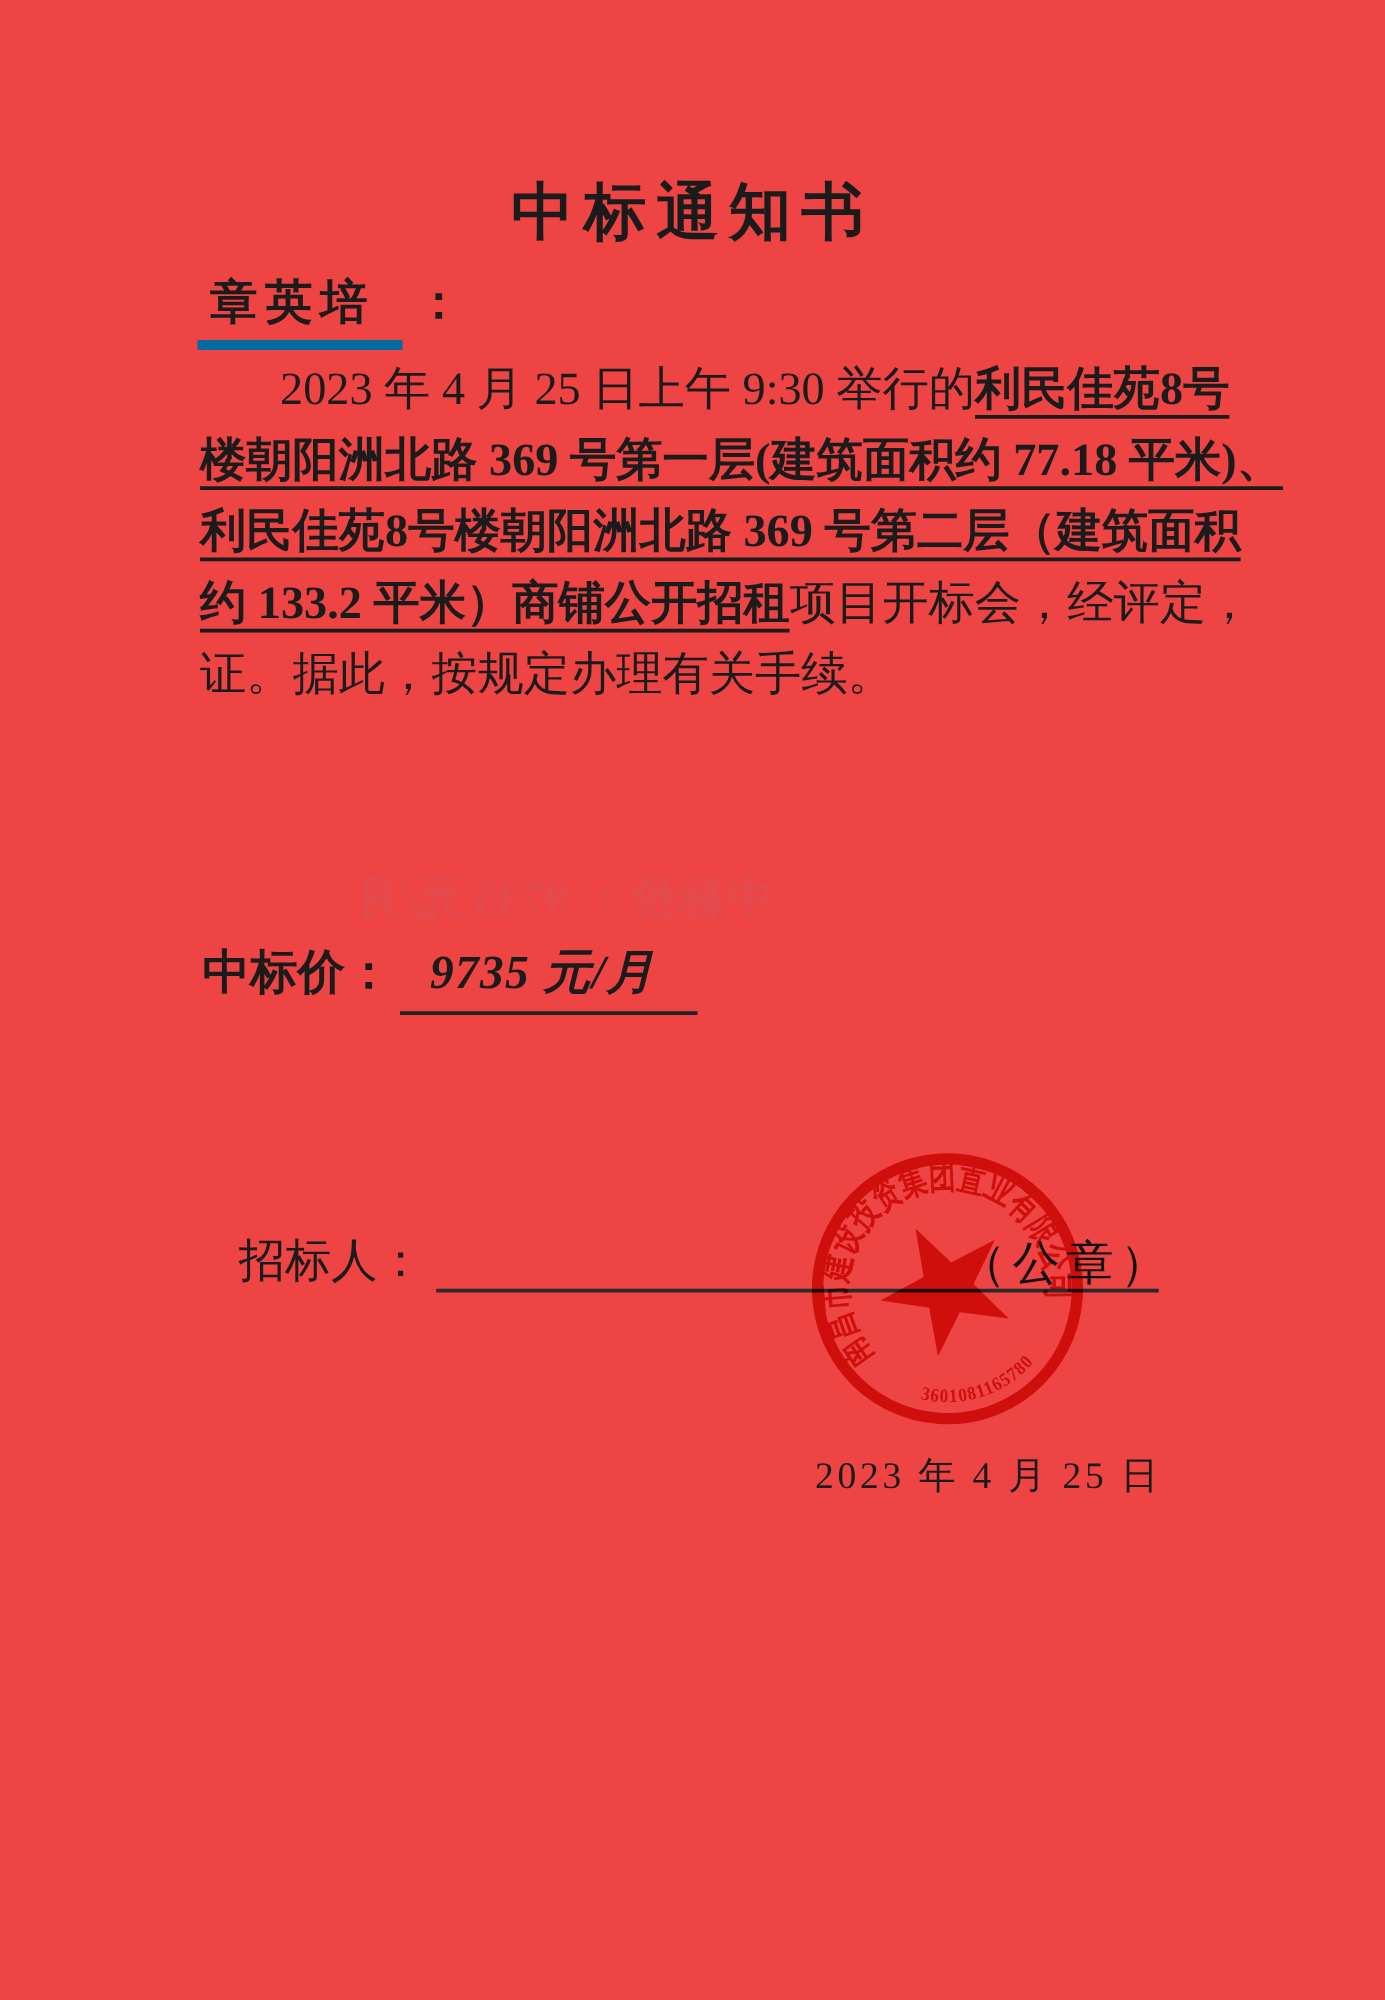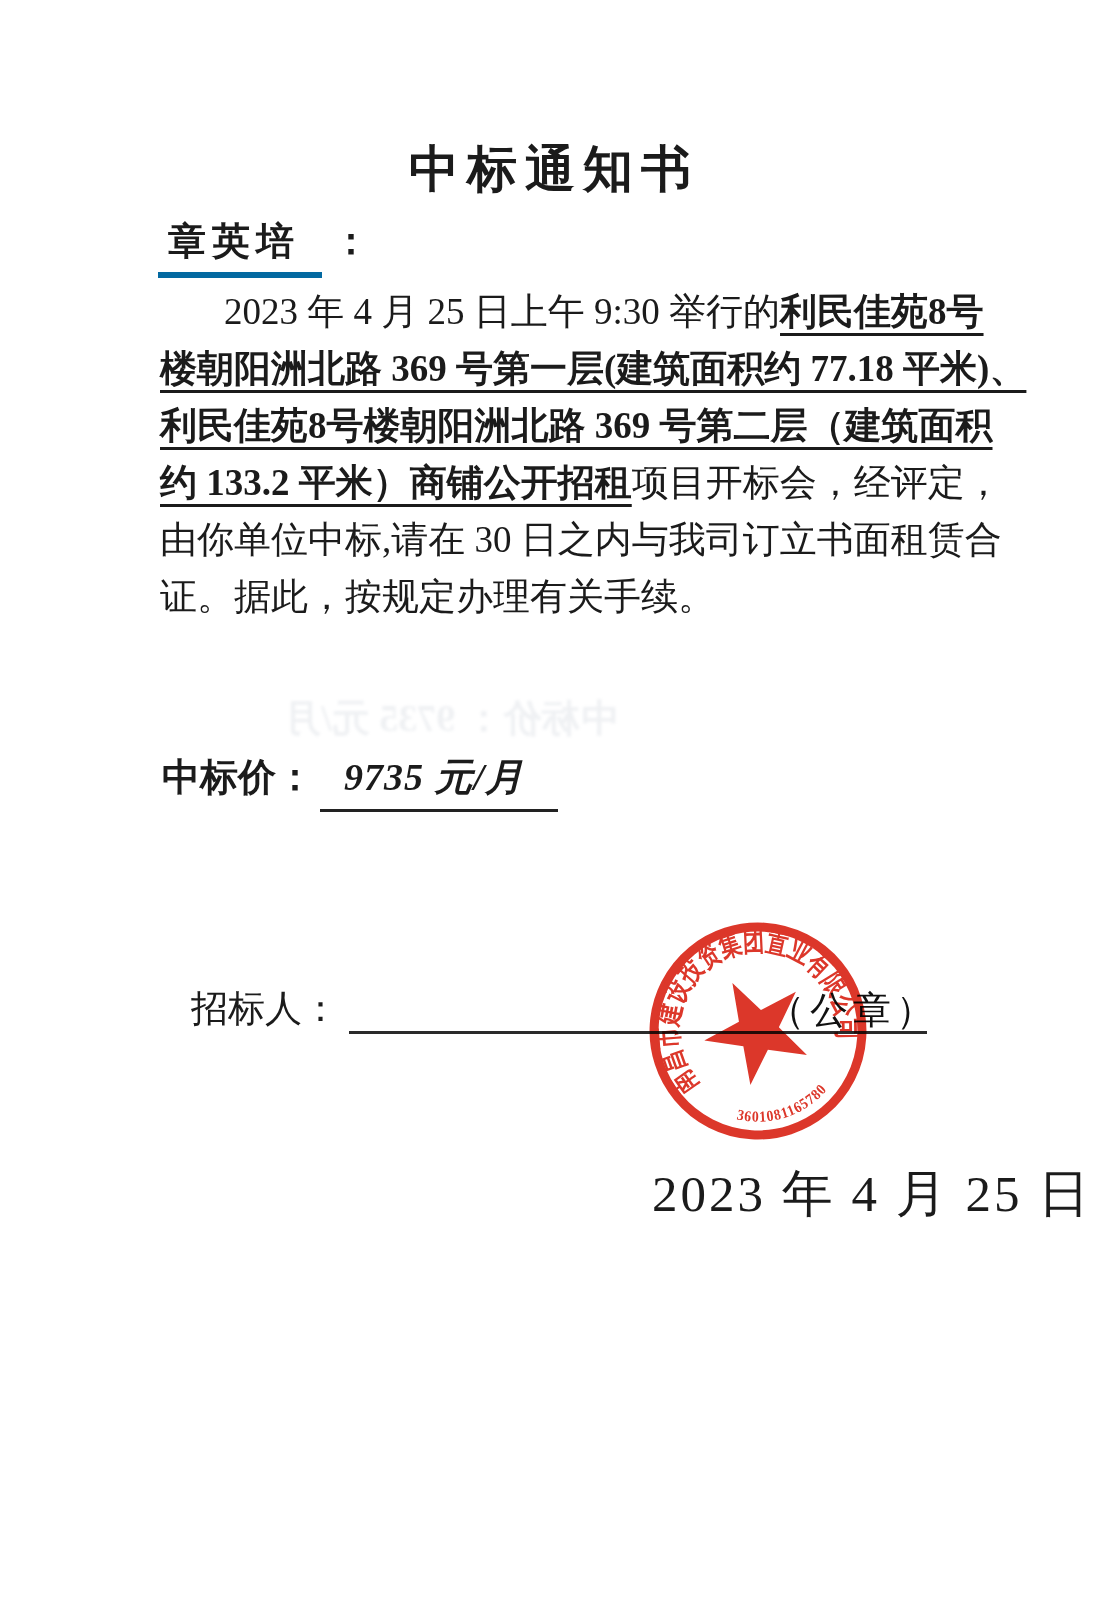--- a/index.html
+++ b/index.html
@@ -1,37 +1,37 @@
 <!DOCTYPE html>
 <html><head>
 <meta charset="utf-8">
 <style>
   html,body{margin:0;padding:0;background:#e8e8e8;}
   .page{
     position:relative;
     width:1108px;height:1600px;
     margin:0 auto;
-    background:#ffffff;
+    background:#ef4444;
     font-family:"Liberation Serif","DejaVu Serif",serif;
     color:#1b1b1b;
     overflow:hidden;
   }
   .title{
     position:absolute;top:136px;left:0;width:100%;
     text-align:center;
     font-size:50px;font-weight:bold;letter-spacing:8px;
   }
   .addressee{
     position:absolute;top:216px;left:158px;
     font-size:38px;font-weight:bold;letter-spacing:6px;
     white-space:nowrap;
   }
   .addressee .name{
     display:inline-block;
-    border-bottom:6px solid #0369a1;
+    border-bottom:8px solid #0369a1;
     padding:0 22px 5px 10px;
   }
   .addressee .colon{margin-left:10px;font-weight:bold;}
   .para{
     position:absolute;top:283px;left:160px;width:810px;
     font-size:37px;line-height:57px;
   }
   .para .pline{white-space:nowrap;height:57px;}
   .para .indent{padding-left:64px;}
   .bu{
@@ -84,40 +84,39 @@
     transform:rotate(-18deg);
     opacity:0.93;
     mix-blend-mode:multiply;
   }
   .seal text{
     font-family:"Liberation Serif","DejaVu Serif",serif;
     font-weight:bold;
   }
   .date{
     position:absolute;top:1160px;left:652px;
-    font-size:51px;letter-spacing:3px;white-space:nowrap;
+    font-size:30px;letter-spacing:3px;white-space:nowrap;
   }
 </style>
 </head>
 <body>
 
 <div class="page">
 
   <div class="title">中标通知书</div>
 
   <div class="addressee">
     <span class="name">章英培</span><span class="colon">：</span>
   </div>
 
   <div class="para">
     <div class="pline indent"><span>2023 年 4 月 25 日上午 9:30 举行的</span><span class="bu">利民佳苑8号</span></div>
     <div class="pline"><span class="bu">楼朝阳洲北路 369 号第一层(建筑面积约 77.18 平米)、</span></div>
     <div class="pline"><span class="bu">利民佳苑8号楼朝阳洲北路 369 号第二层（建筑面积</span></div>
     <div class="pline"><span class="bu">约 133.2 平米）商铺公开招租</span><span>项目开标会，经评定，</span></div>
-    <div class="pline"><span>由你单位中标,请在 30 日之内与我司订立书面租赁合</span></div>
     <div class="pline"><span>证。据此，按规定办理有关手续。</span></div>
   </div>
 
   <div class="ghost">中标价： 9735 元/月</div>
 
   <div class="price">
     <span>中标价：</span><span class="value">9735 元/月</span>
   </div>
 
   <div class="bidder">

